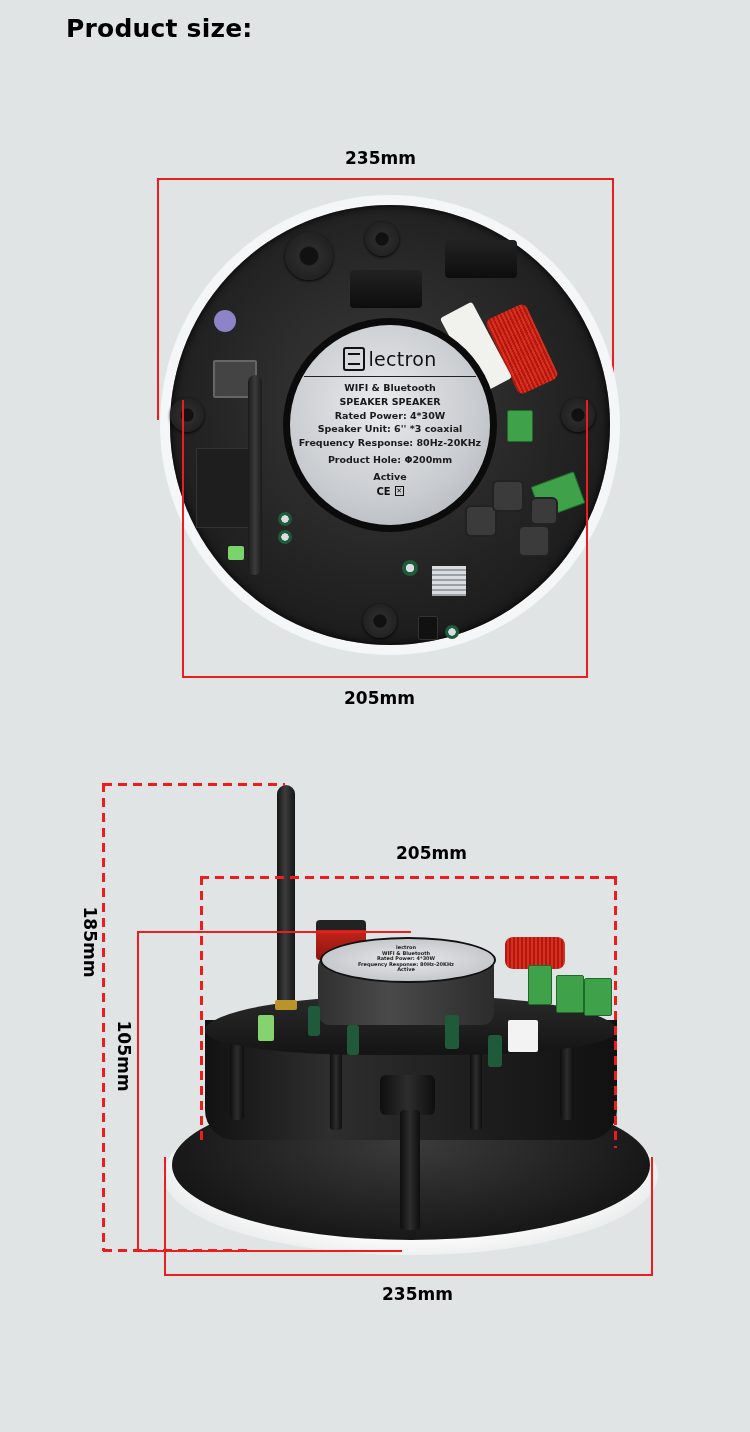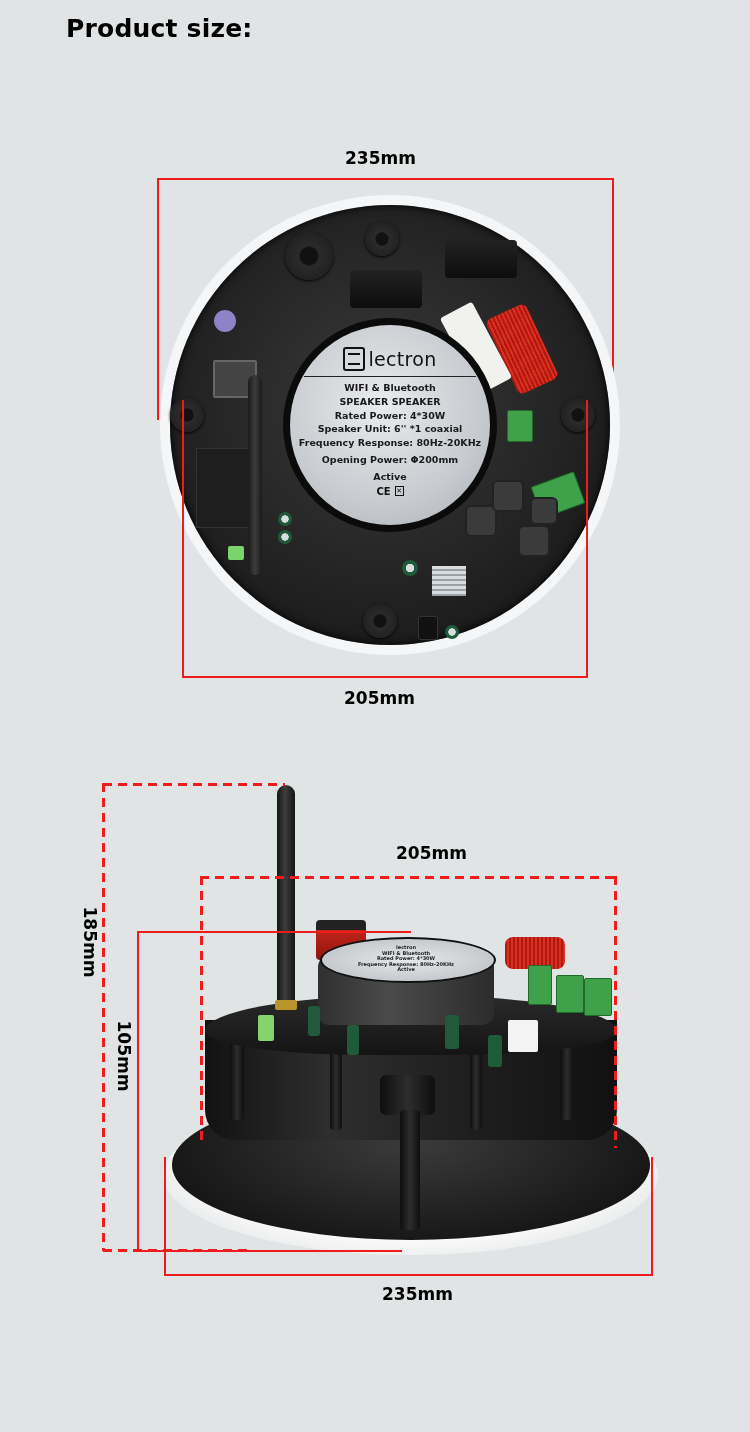--- a/index.html
+++ b/index.html
@@ -109,23 +109,23 @@
 <div class="abs label-disc"></div>
 <div class="abs label-face">
   <div class="brand">
     <span class="brand-logo"></span>
     <span class="brand-text">lectron</span>
   </div>
   <div class="label-rule"></div>
   <div class="spec">WIFI &amp; Bluetooth</div>
   <div class="spec">SPEAKER SPEAKER</div>
   <div class="spec">Rated Power: 4*30W</div>
-  <div class="spec">Speaker Unit: 6'' *1 coaxial</div>
+  <div class="spec">Speaker Unit: 6'' *3 coaxial</div>
   <div class="spec">Frequency Response: 80Hz-20KHz</div>
-  <div class="spec gap">Opening Power: Φ200mm</div>
+  <div class="spec gap">Product Hole: Φ200mm</div>
   <div class="spec gap">Active</div>
   <div class="cert">
     <span>CE</span>
     <span class="weee">✕</span>
   </div>
 </div>
 
 <div class="abs red" style="left:182px; top:400px; width:2px; height:278px;"></div>
 <div class="abs red" style="left:586px; top:400px; width:2px; height:278px;"></div>
 <div class="abs red" style="left:182px; top:676px; width:406px; height:2px;"></div>

